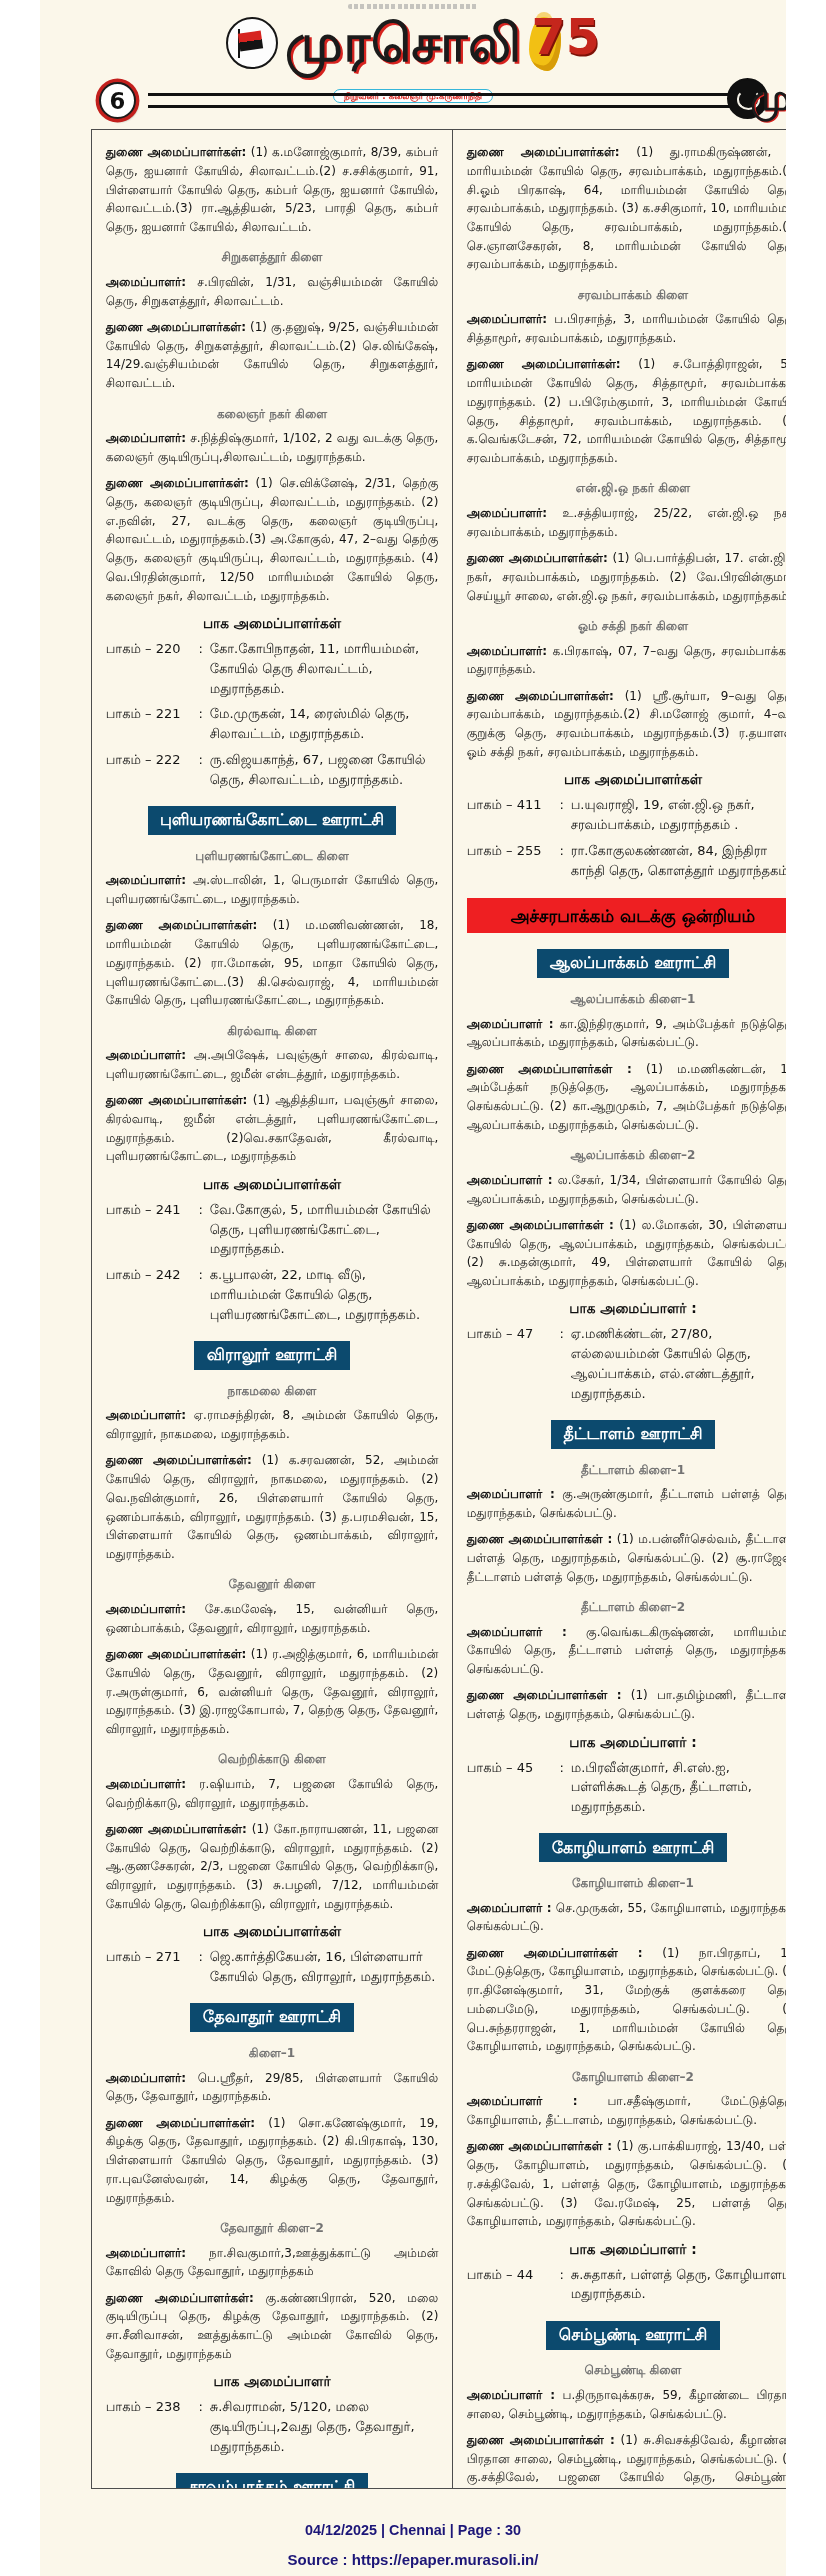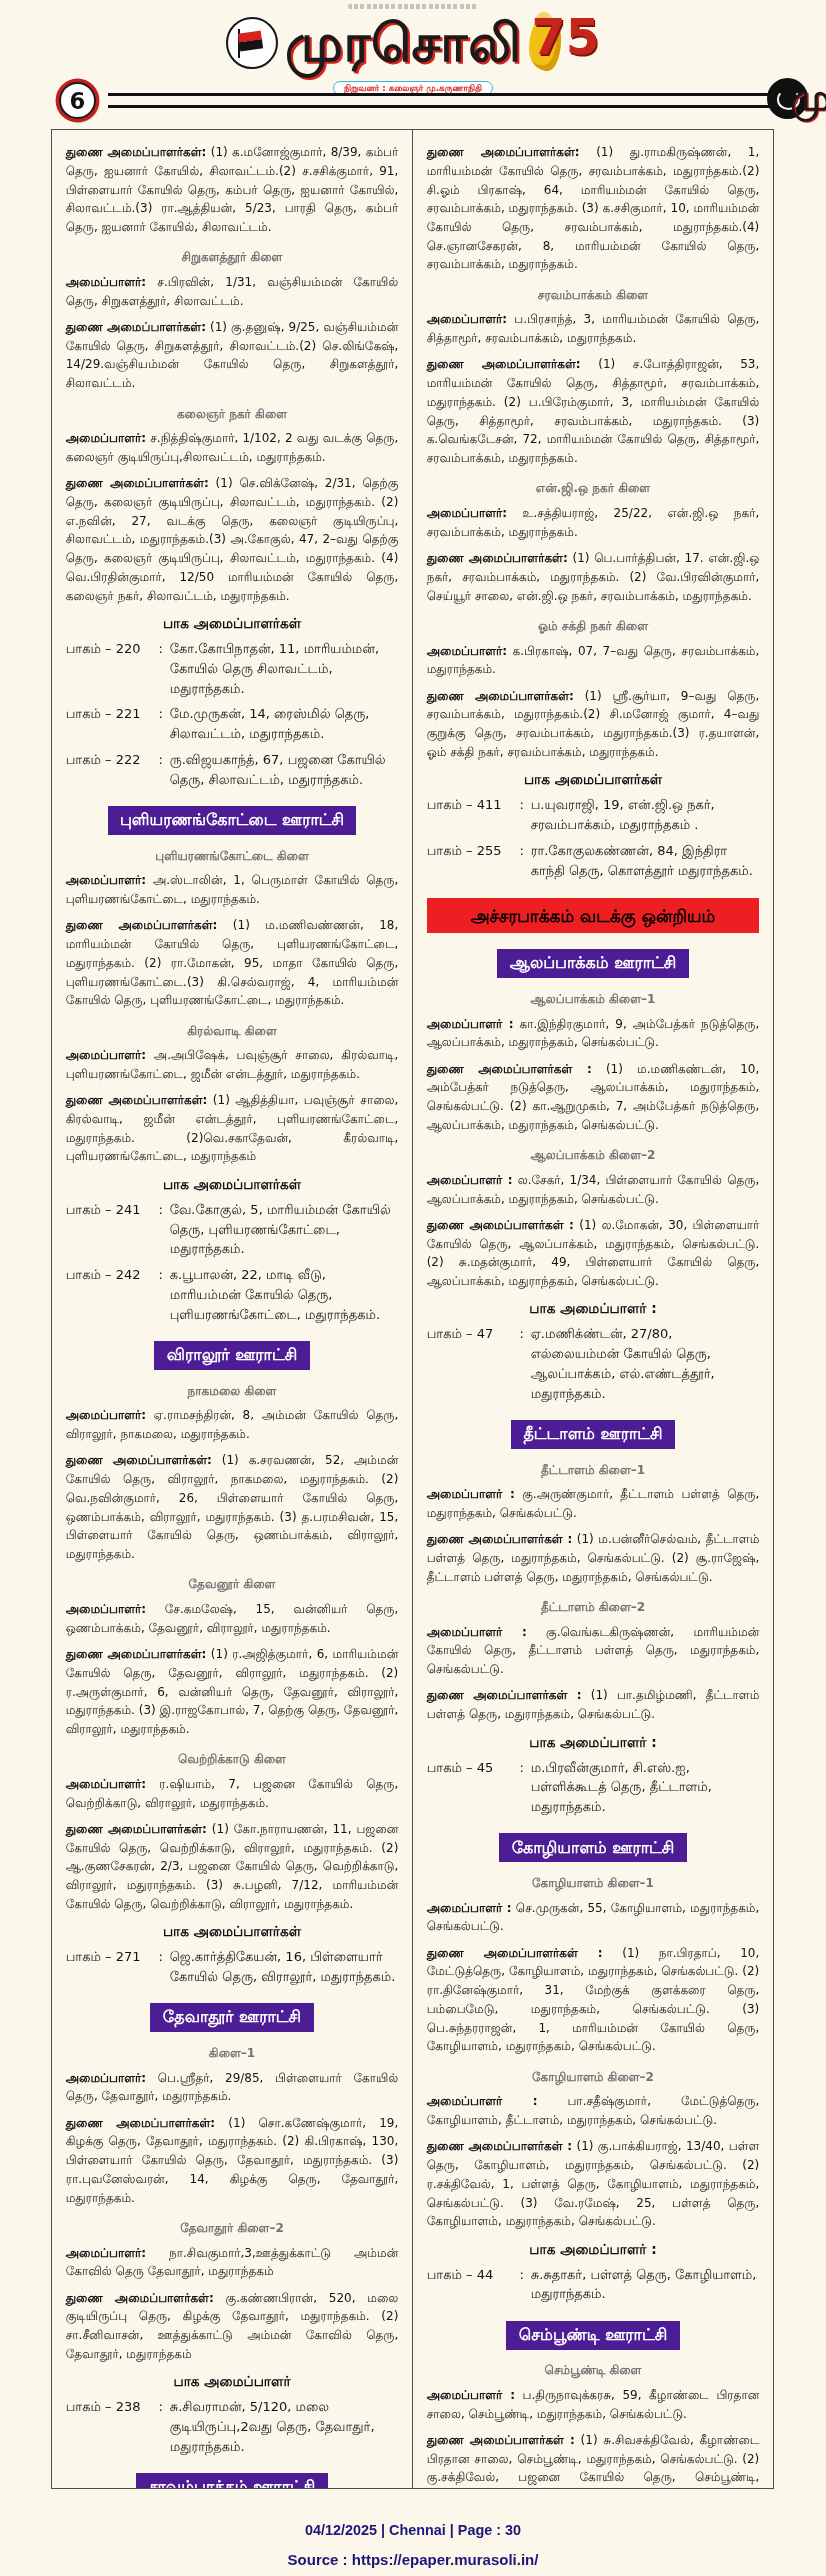--- a/index.html
+++ b/index.html
@@ -1,16 +1,16 @@
 <!DOCTYPE html>
 <html style="font-size:11px"><head>
 <meta charset="utf-8">
 <style>
   html,body{margin:0;padding:0;background:#ffffff;}
-  .sheet{position:relative;width:826px;height:2576px;margin:0 auto;
+  .sheet{position:relative;width:746px;height:2576px;margin:0 auto;
          background:#fbf7ea;overflow:hidden;
          font-family:"DejaVu Sans",sans-serif;color:#141414;}
   
   .masthead{position:absolute;top:2.7px;left:0;right:0;text-align:center;}
   .fine-print-bar{width:130px;height:4.8px;margin:1.4px auto 2.1px;
      background:repeating-linear-gradient(90deg,#9a9a9a 0 4.1px,transparent 4.1px 6.2px);
      opacity:.55;border-radius:2.1px;}
   .logo-row{display:flex;justify-content:center;align-items:center;gap:6.9px;height:65px;}
   .flag-emblem{width:48px;height:48px;border:2.7px solid #161616;border-radius:50%;
      background:#fdfdfd;position:relative;flex:none;}
@@ -20,21 +20,21 @@
   .logo-text{font-size:52px;font-weight:bold;line-height:1;color:#1b1b1b;
      text-shadow:2.1px 2.1px 0 #d6231f;letter-spacing:0.7px;}
   .emblem75{position:relative;width:71px;height:63px;flex:none;}
   .emblem75 .figure{position:absolute;left:0;top:5.5px;width:32px;height:54px;
      background:#f2c014;border-radius:46% 54% 42% 58%/60% 40% 60% 40%;
      box-shadow:inset -4.1px -5.5px 0 #d79c08;}
   .emblem75 .head{position:absolute;left:6.9px;top:0;width:16.5px;height:15px;background:#f6d374;
      border-radius:50%;box-shadow:inset 0 -2.7px 0 #caa53c;}
   .emblem75 .num{position:absolute;right:0;top:1.4px;font-size:49px;font-weight:bold;line-height:1;
      color:#c5261c;text-shadow:1.4px 2.1px 0 #7e1208;}
-  .founder-pill{display:inline-block;margin-top:5px;border:1.4px solid #35b6d9;border-radius:9px;
+  .founder-pill{display:inline-block;margin-top:13px;border:1.4px solid #35b6d9;border-radius:9px;
      padding:0.7px 9.6px;background:#ffffff;color:#d6231f;font-size:8.6px;font-weight:bold;}
   
   .rule-row{position:absolute;top:81px;left:0;right:0;height:41px;}
   .page-badge{position:absolute;left:59px;top:1.4px;width:33px;height:33px;border-radius:50%;
      background:#fff;border:2.1px solid #1c1c1c;box-shadow:0 0 0 3.4px #c3201d,2.1px 2.7px 2.1px rgba(0,0,0,.45);
      display:flex;align-items:center;justify-content:center;font-size:22.7px;font-weight:bold;color:#111;}
   .double-rule{position:absolute;left:108px;right:48px;top:11.7px;height:9px;
      border-top:3.4px solid #111;border-bottom:3.4px solid #111;}
   .bull-circle{position:absolute;right:18px;top:-2.7px;width:37px;height:37px;border-radius:50%;
      background:#101010;border:2.1px solid #101010;overflow:hidden;}
@@ -45,21 +45,21 @@
   
   .paper{position:absolute;left:51px;top:129px;width:723px;height:2360px;
      border:1.4px solid #4d4d4d;display:flex;background:#fbf7ea;box-sizing:border-box;}
   .col{flex:1;padding:5.5px 13.7px 12.4px;overflow:hidden;}
   .col-left{border-right:1.4px solid #4d4d4d;}
   .para{font-size:12px;line-height:1.56;text-align:justify;margin:7.6px 0;}
   .plabel{font-weight:bold;}
   .branch{color:#737373;font-size:12px;font-weight:bold;text-align:center;
      margin:13.7px 0 6.9px;line-height:1.25;}
   .union-wrap{text-align:center;margin:16.5px 0 5.5px;}
-  .union{display:inline-block;background:#4c1d95;color:#ffffff;font-weight:bold;
+  .union{display:inline-block;background:#0c4a6e;color:#ffffff;font-weight:bold;
      font-size:16px;padding:4.1px 12.4px;line-height:1.3;}
   .region{background:#ee1f22;color:#000000;font-weight:bold;font-size:17px;
      text-align:center;padding:6.2px 4.1px;margin:18px 0 8.2px;line-height:1.3;}
   .subhead{text-align:center;font-weight:bold;font-size:13.7px;margin:9.6px 0 5.5px;color:#101010;}
   .part{display:flex;font-size:13px;line-height:1.52;margin:6.2px 0;}
   .part-num{width:86px;flex:none;}
   .part-colon{width:18px;flex:none;text-align:center;}
   .part-text{flex:1;text-align:left;}
   
   .footer{position:absolute;left:0;right:0;bottom:8.2px;text-align:center;

